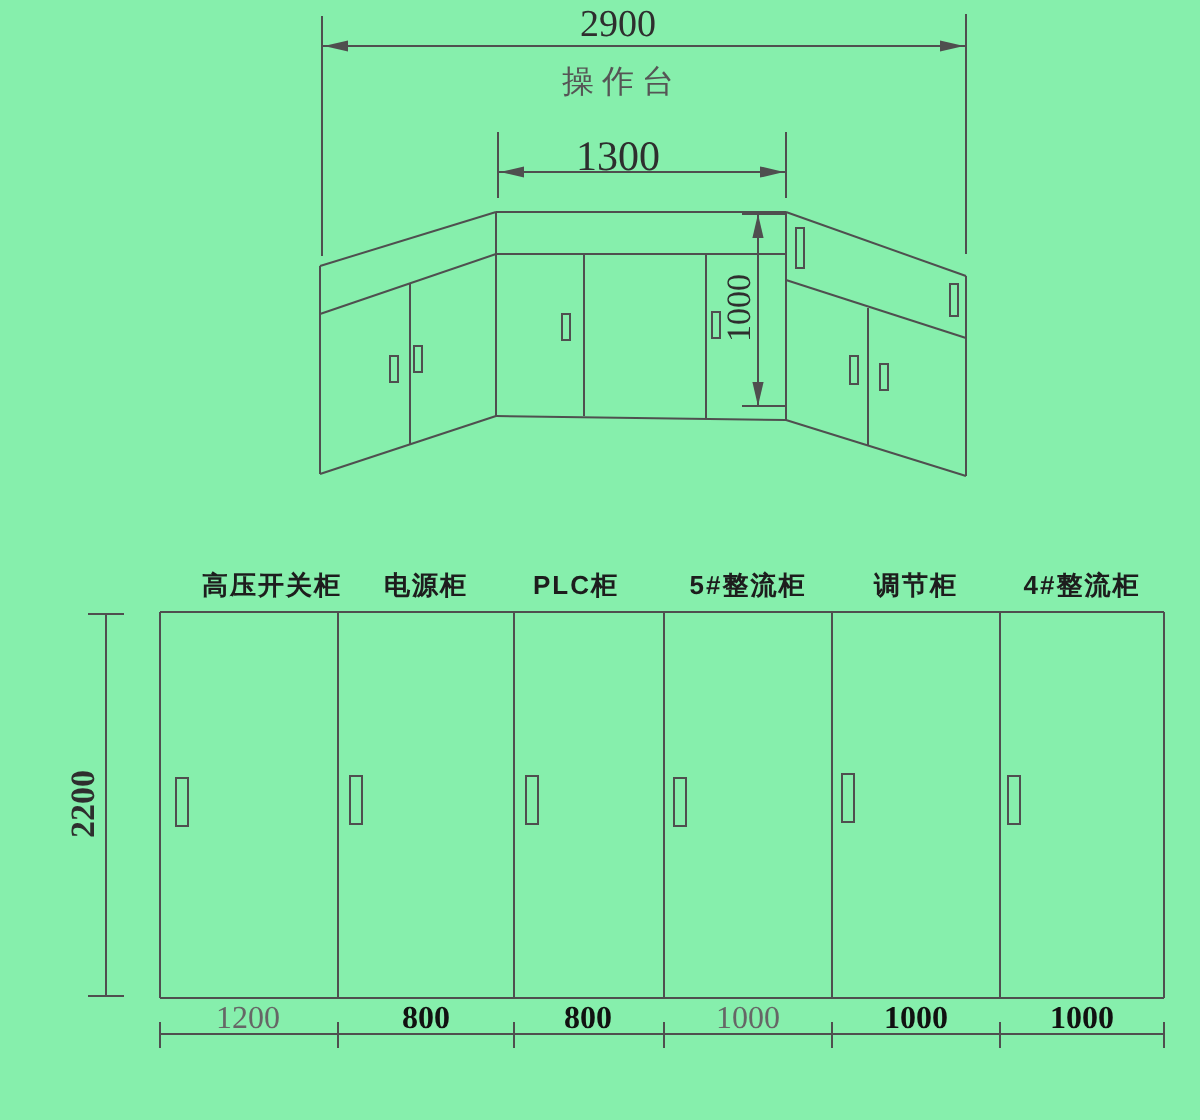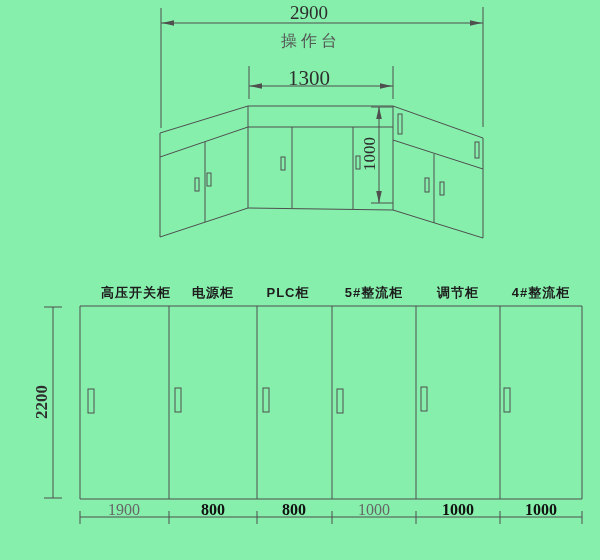--- a/index.html
+++ b/index.html
@@ -140,21 +140,21 @@
 
   <div class="lbl dim-serif dim-2200">2200</div>
 
   <div class="lbl center cab-name" style="left:136px">高压开关柜</div>
   <div class="lbl center cab-name" style="left:213px">电源柜</div>
   <div class="lbl center cab-name" style="left:288px">PLC柜</div>
   <div class="lbl center cab-name" style="left:374px">5#整流柜</div>
   <div class="lbl center cab-name" style="left:458px">调节柜</div>
   <div class="lbl center cab-name" style="left:541px">4#整流柜</div>
 
-  <div class="lbl dim-serif center cab-width w-light" style="left:124px">1900</div>
+  <div class="lbl dim-serif center cab-width w-light" style="left:124px">1200</div>
   <div class="lbl dim-serif center cab-width w-bold" style="left:213px">800</div>
   <div class="lbl dim-serif center cab-width w-bold" style="left:294px">800</div>
   <div class="lbl dim-serif center cab-width w-light" style="left:374px">1000</div>
   <div class="lbl dim-serif center cab-width w-bold" style="left:458px">1000</div>
   <div class="lbl dim-serif center cab-width w-bold" style="left:541px">1000</div>
 
 
 </div>
 
 </body></html>

